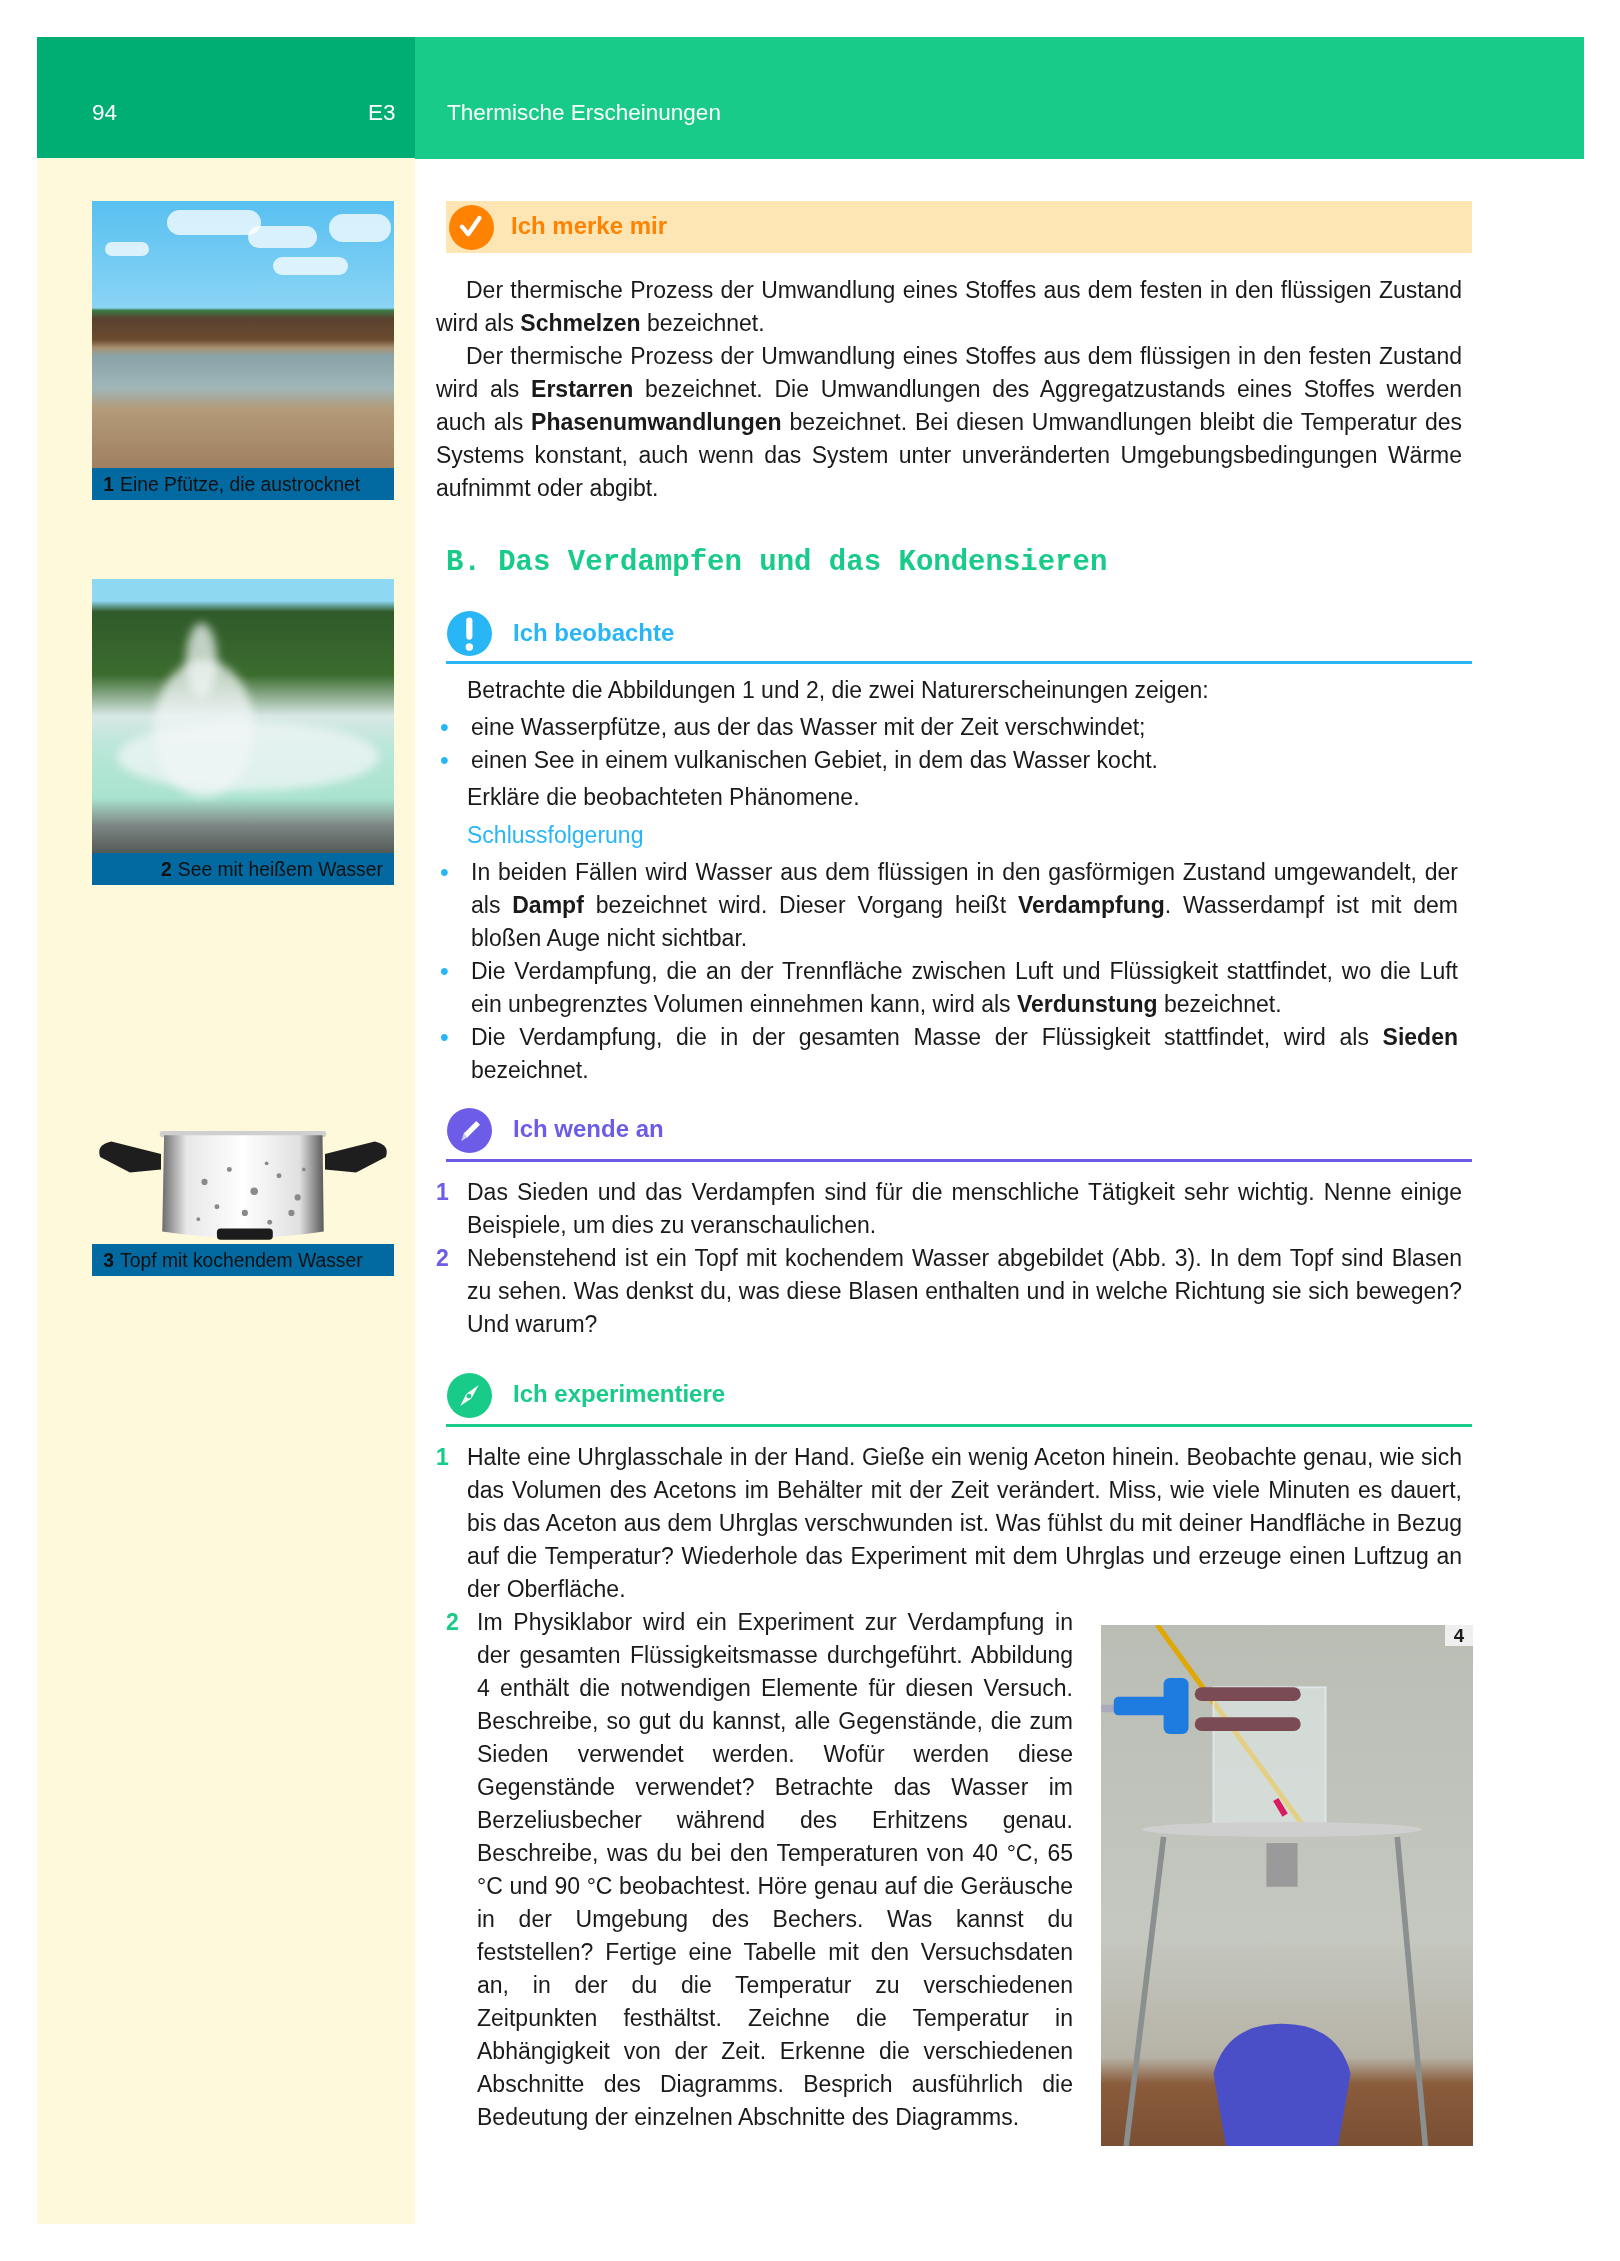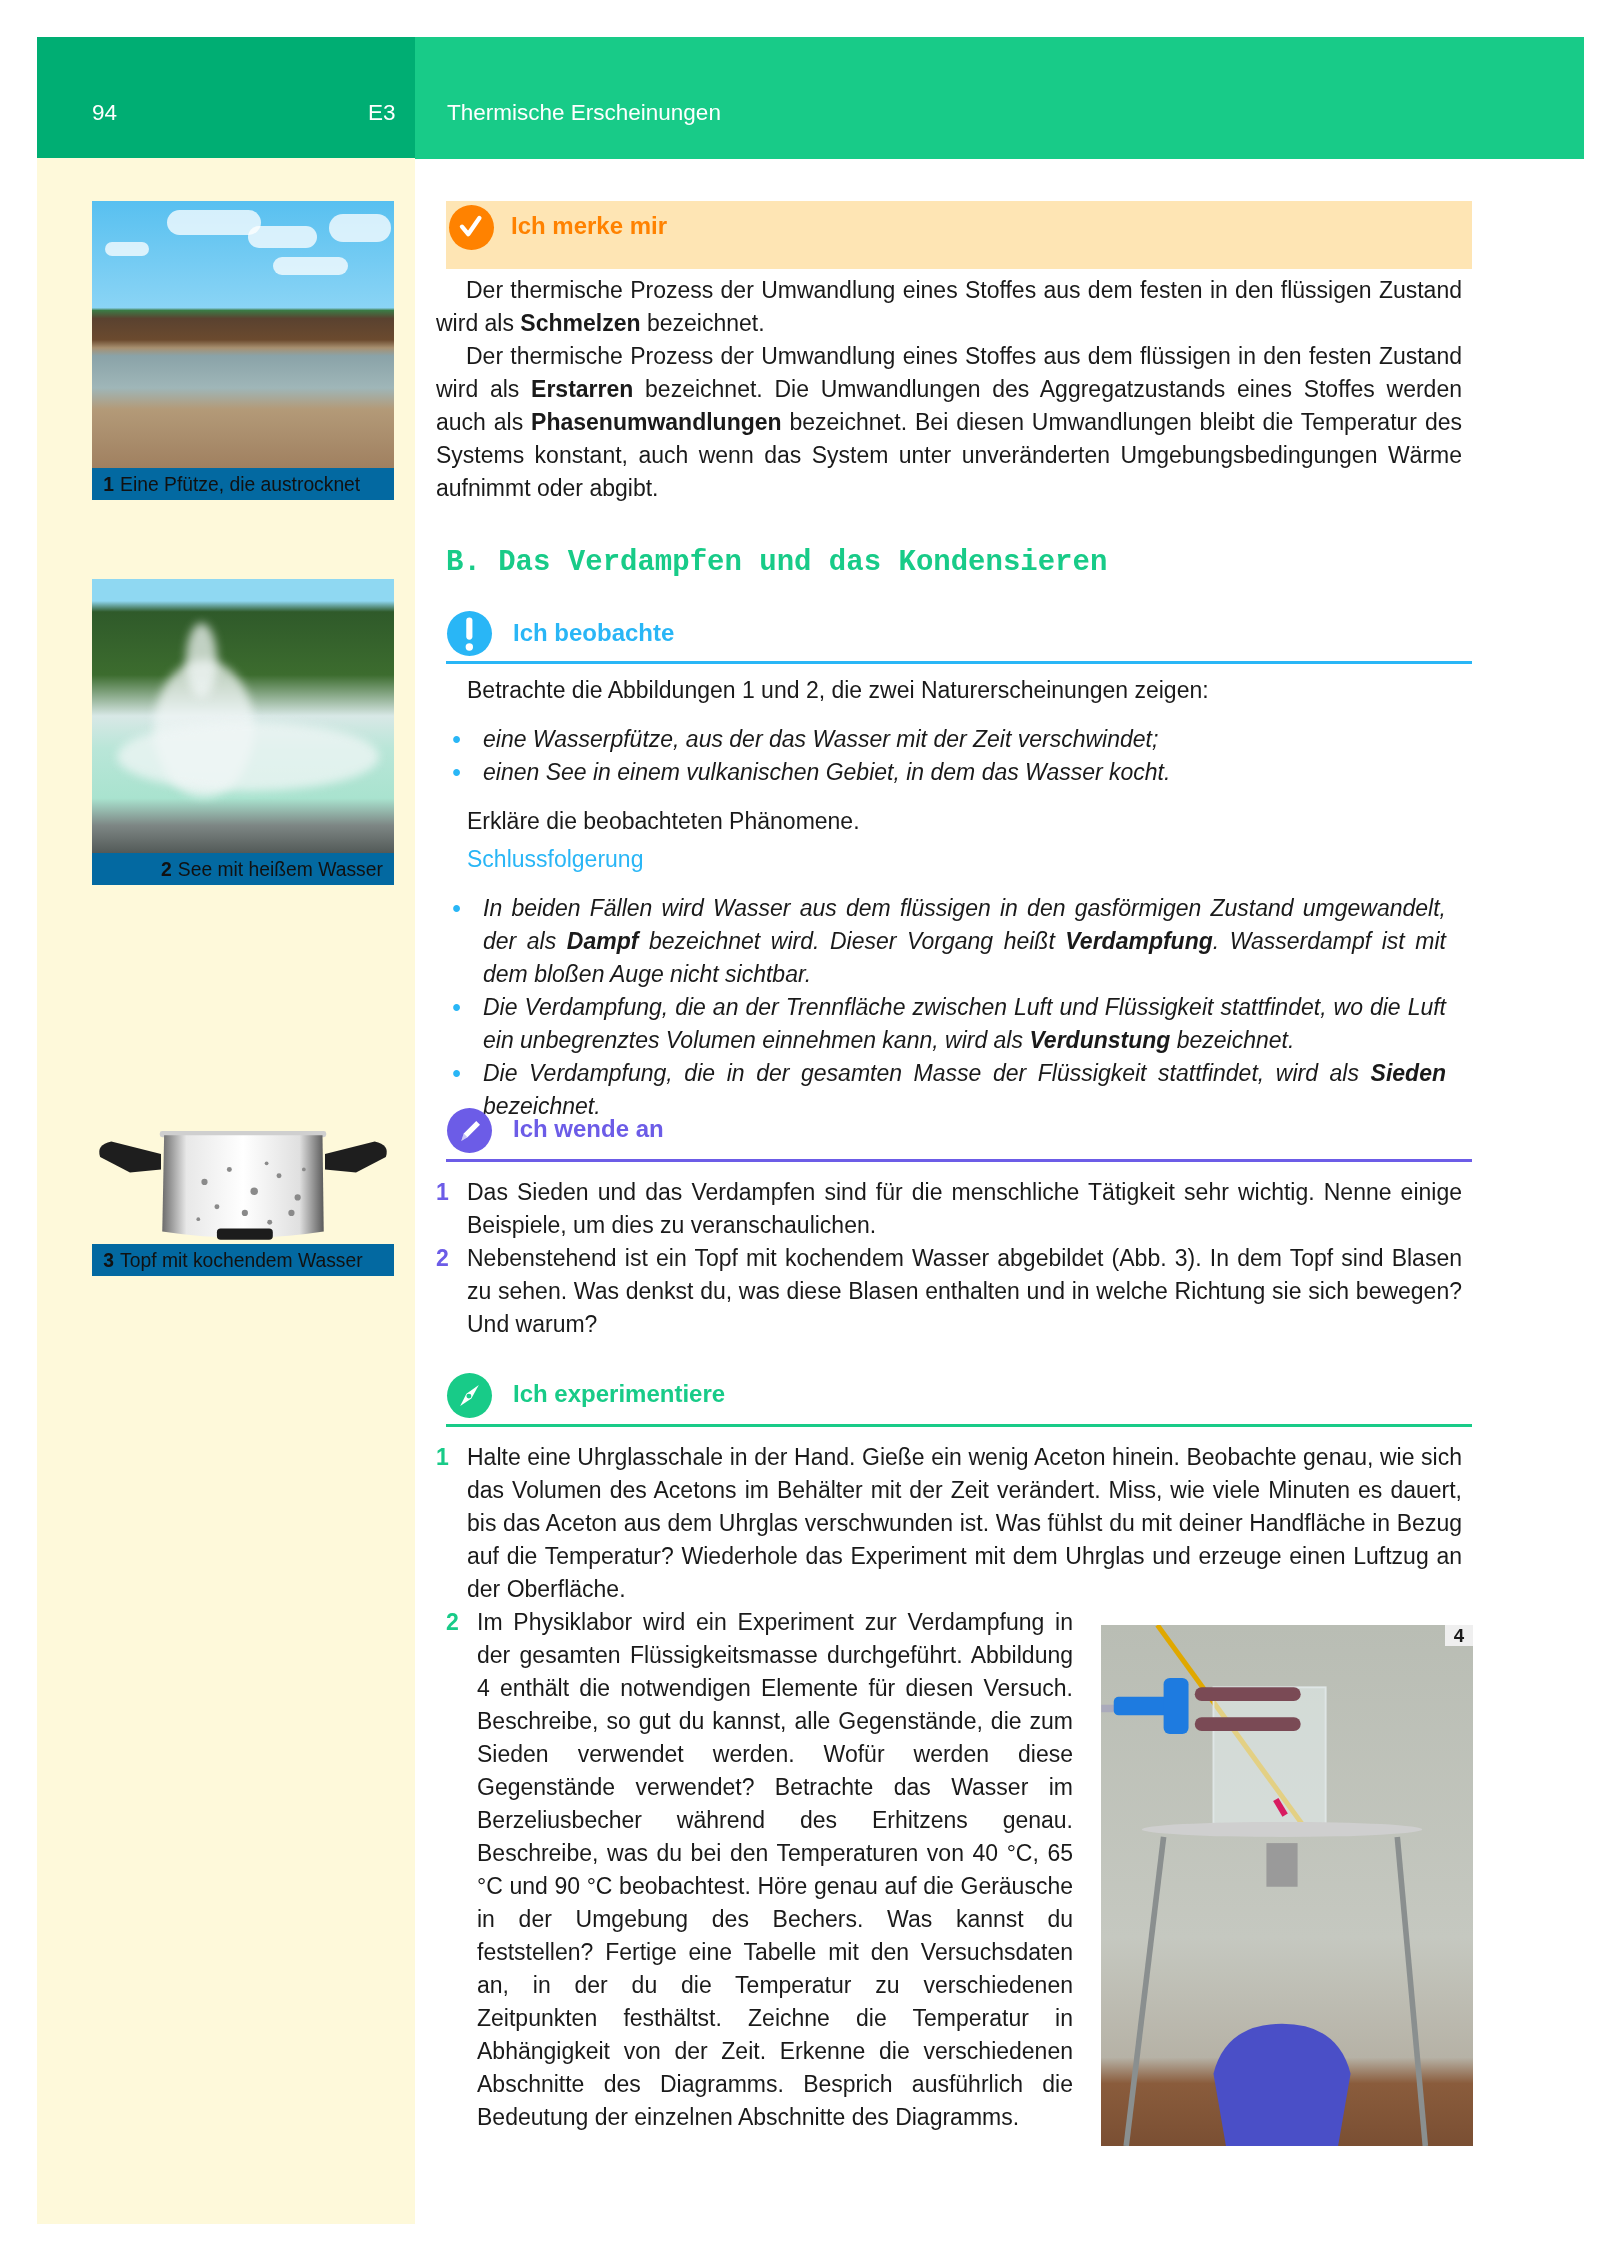--- a/index.html
+++ b/index.html
@@ -33,29 +33,29 @@
 
   
   .img-pot { height:118px; background:transparent; }
 
   
   .main { left:436px; width:1026px; }
   .p { font-size:23px; line-height:33px; color:#1a1a1a; text-align:justify; }
   .p b { font-weight:bold; }
   .indent { text-indent:30px; }
 
-  .box-merke { left:446px; top:201px; width:1026px; height:68px; background:#fee5b4; }
+  .box-merke { left:446px; top:201px; width:1026px; height:52px; background:#fee5b4; }
   .icon-circle { position:absolute; width:45px; height:45px; border-radius:50%; display:flex; align-items:center; justify-content:center; }
   .box-title { position:absolute; font-size:24px; font-weight:bold; }
 
   .section-h { font-size:29px; font-weight:bold; color:#18cb88; }
 
   .rule { position:absolute; left:446px; width:1026px; height:3.1px; }
 
-  .blist { list-style:none; margin:16px; padding:0;font-style:italic; }
+  .blist { list-style:none; margin:4px; padding:0; }
   .blist li { position:relative; padding-left:31px; }
   .blist li::before { content:"\2022"; position:absolute; left:0; color:#29b6f6; font-size:25px; }
   .nlist { list-style:none; margin:0; padding:0; }
   .nlist li { position:relative; padding-left:31px; }
   .nlist li .num { position:absolute; left:0; top:0; font-weight:bold; }
 
   .fig4 { left:1101px; top:1625px; width:372px; height:521px; overflow:hidden;
           background: linear-gradient(to bottom, #b9bdb4 0%, #c5c8c0 60%, #b6b2a6 83%, #8a5c3c 88%, #7a4f33 100%); }
   .fig4-badge { position:absolute; right:0; top:0; width:28px; height:21px; background:#efefef; font-size:18.7px; font-weight:bold; text-align:center; line-height:21px; }
 </style>

